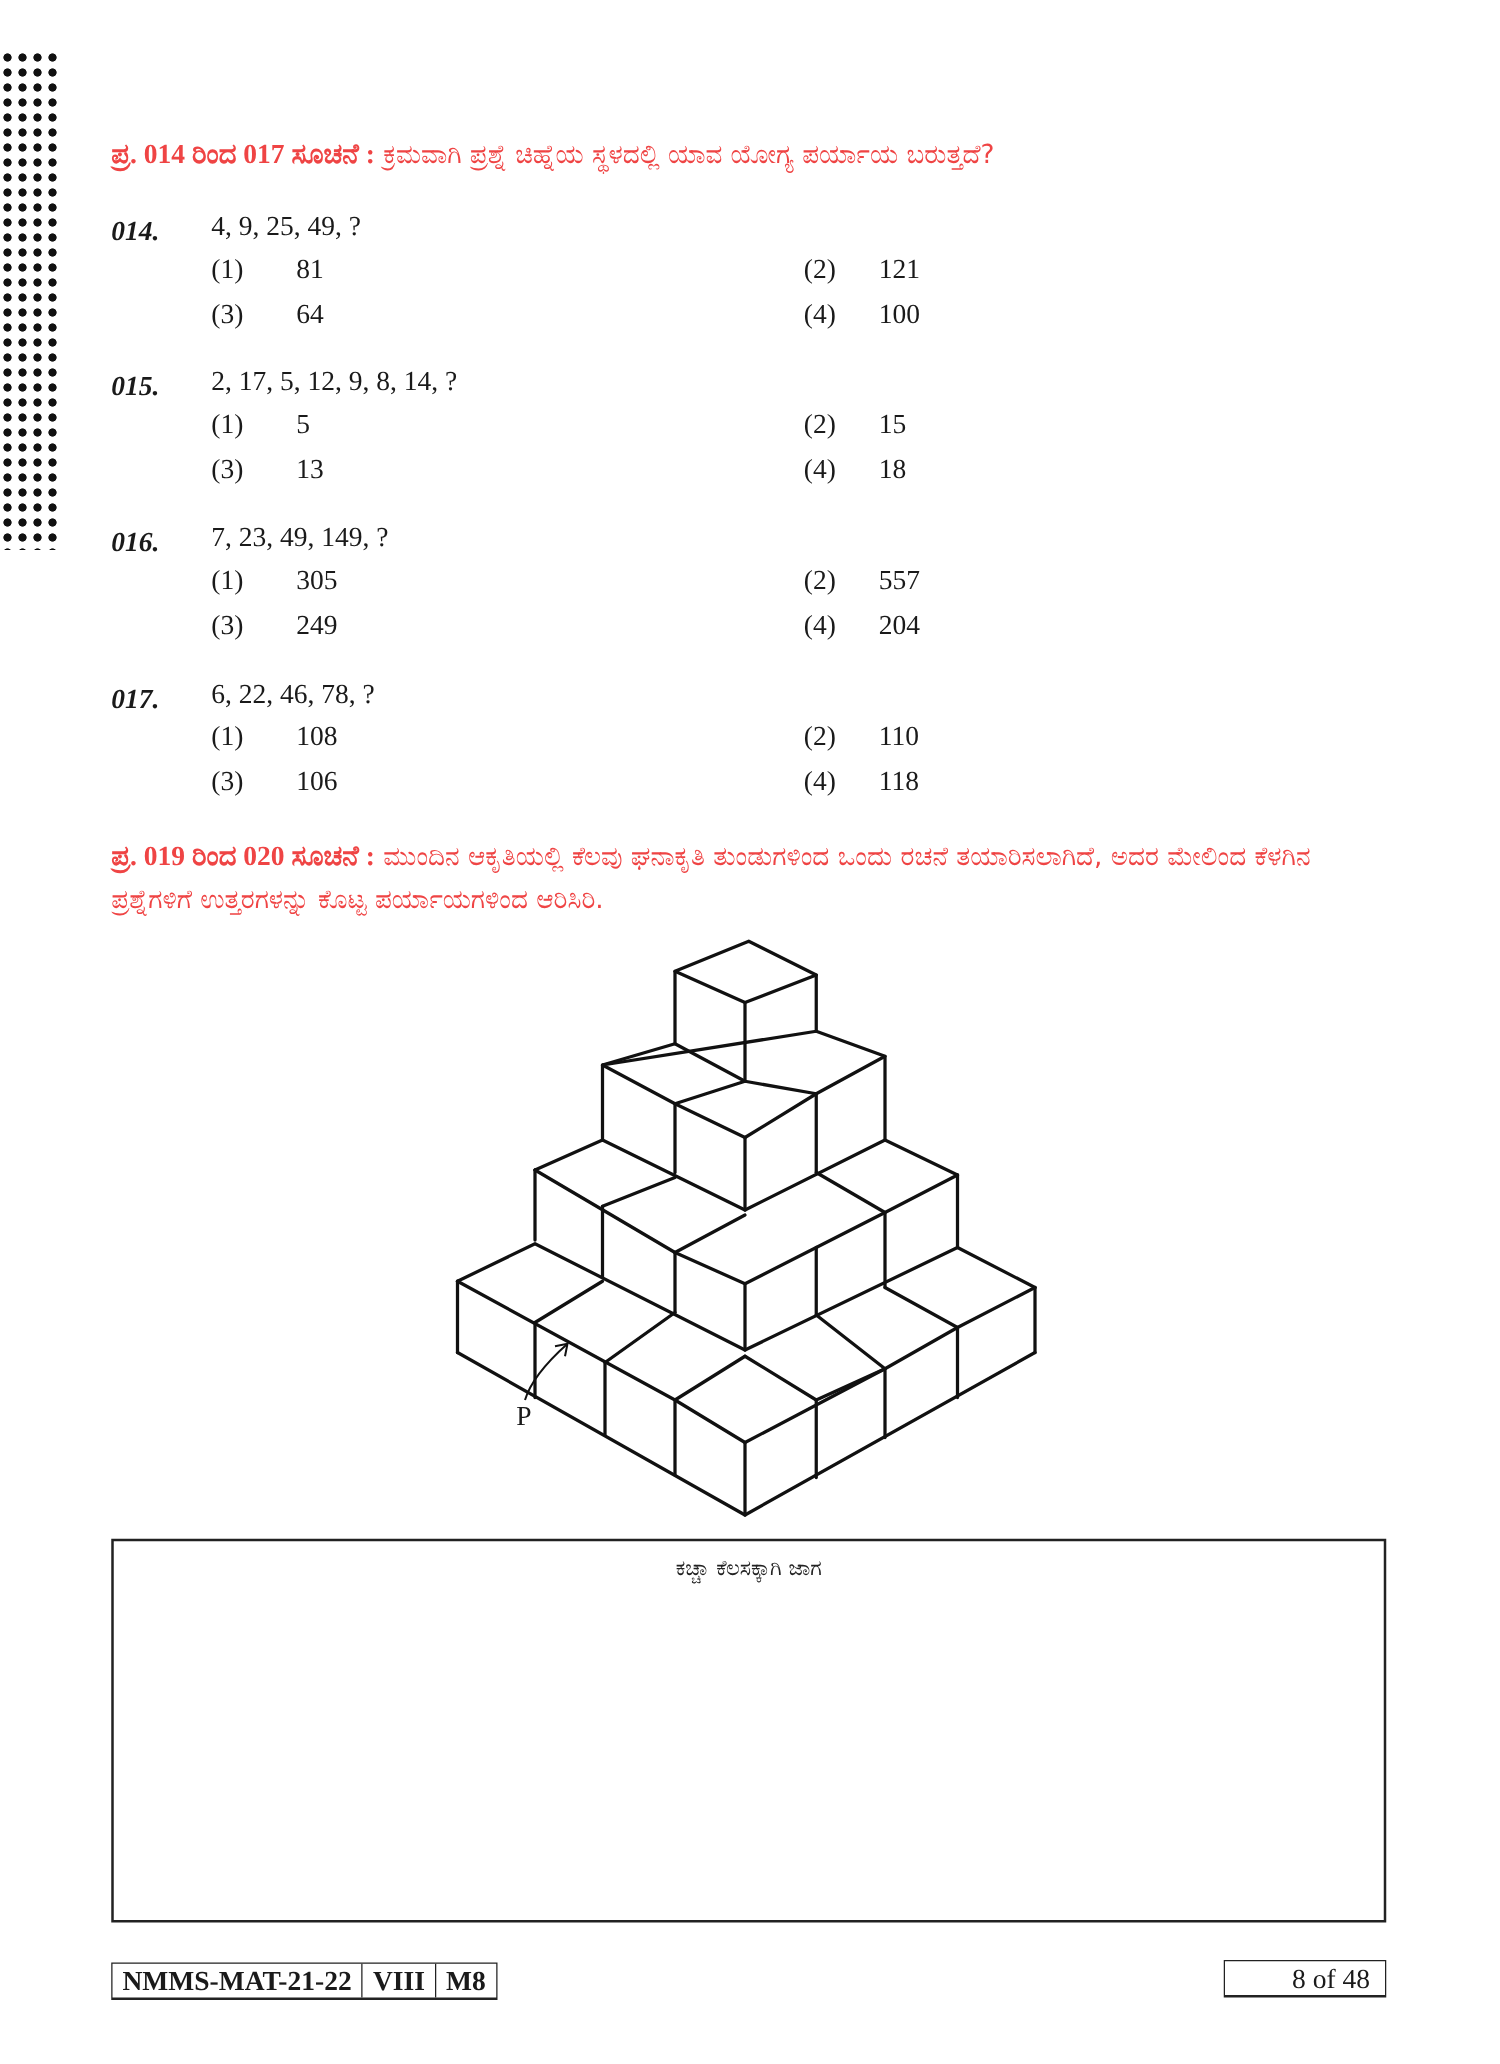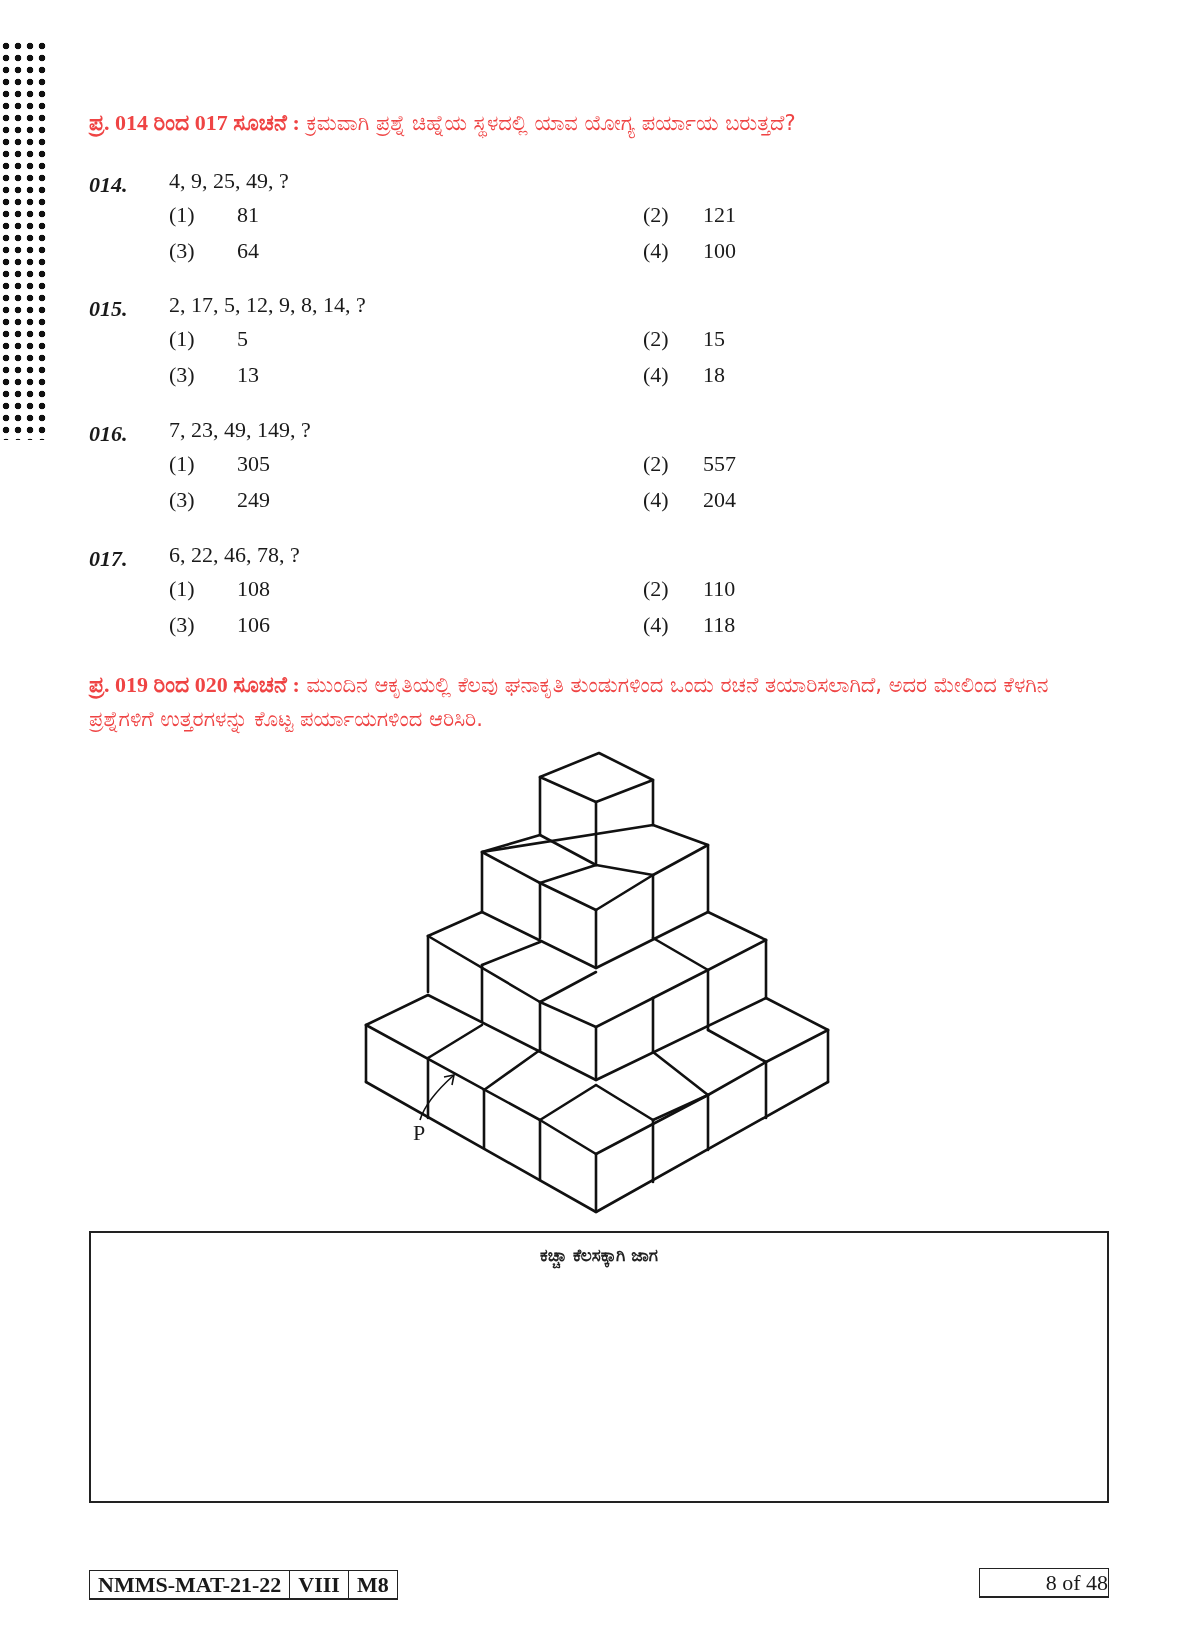--- a/index.html
+++ b/index.html
@@ -39,41 +39,40 @@
     .q15 { top: 296px; }
     .q16 { top: 421px; }
     .q17 { top: 546px; }
     .o1 { left: 80px; top: 30px; }
     .o2 { left: 554px; top: 30px; }
     .o3 { left: 80px; top: 66px; }
     .o4 { left: 554px; top: 66px; }
     .o2 .lbl, .o4 .lbl { width: 60px; }
     .figure { position: absolute; left: 340px; top: 740px; width: 500px; height: 480px; }
     .rough-box {
-      position: absolute; left: 89px; top: 1231px; width: 1020px; height: 272px;
+      position: absolute; left: 89px; top: 1231px; width: 1020px; height: 307px;
       border: 2px solid #222;
-      font-weight: bold;
     }
     .rough-label {
       position: absolute; top: 12px; left: 0; right: 0; text-align: center;
       font-family: "DejaVu Sans", sans-serif; font-size: 17px; color: #222;
     }
     .footer-code {
       position: absolute; left: 89px; top: 1570px; height: 30px;
       display: flex; border: 1.5px solid #222; border-bottom-width: 2.5px;
     }
     .footer-code span {
       padding: 0 8px; font-weight: bold; font-size: 22px; line-height: 27px;
       border-right: 1.5px solid #222;
     }
     .footer-code span:last-child { border-right: none; }
     .page-num {
       position: absolute; left: 979px; top: 1568px; width: 130px; height: 30px;
       border: 1.5px solid #222; border-bottom-width: 2px;
-      font-size: 22px; line-height: 27px; text-align: right; padding-right: 0;
+      font-size: 22px; line-height: 27px; text-align: right; padding-right: 12px;
     }
   </style>
 </head>
 <body>
 
 <div class="border-strip"></div>
 
 <div class="directions dir1">
   <b class="lead">ಪ್ರ. 014 ರಿಂದ 017 ಸೂಚನೆ :</b>
   <span>ಕ್ರಮವಾಗಿ ಪ್ರಶ್ನೆ ಚಿಹ್ನೆಯ ಸ್ಥಳದಲ್ಲಿ ಯಾವ ಯೋಗ್ಯ ಪರ್ಯಾಯ ಬರುತ್ತದೆ?</span>

